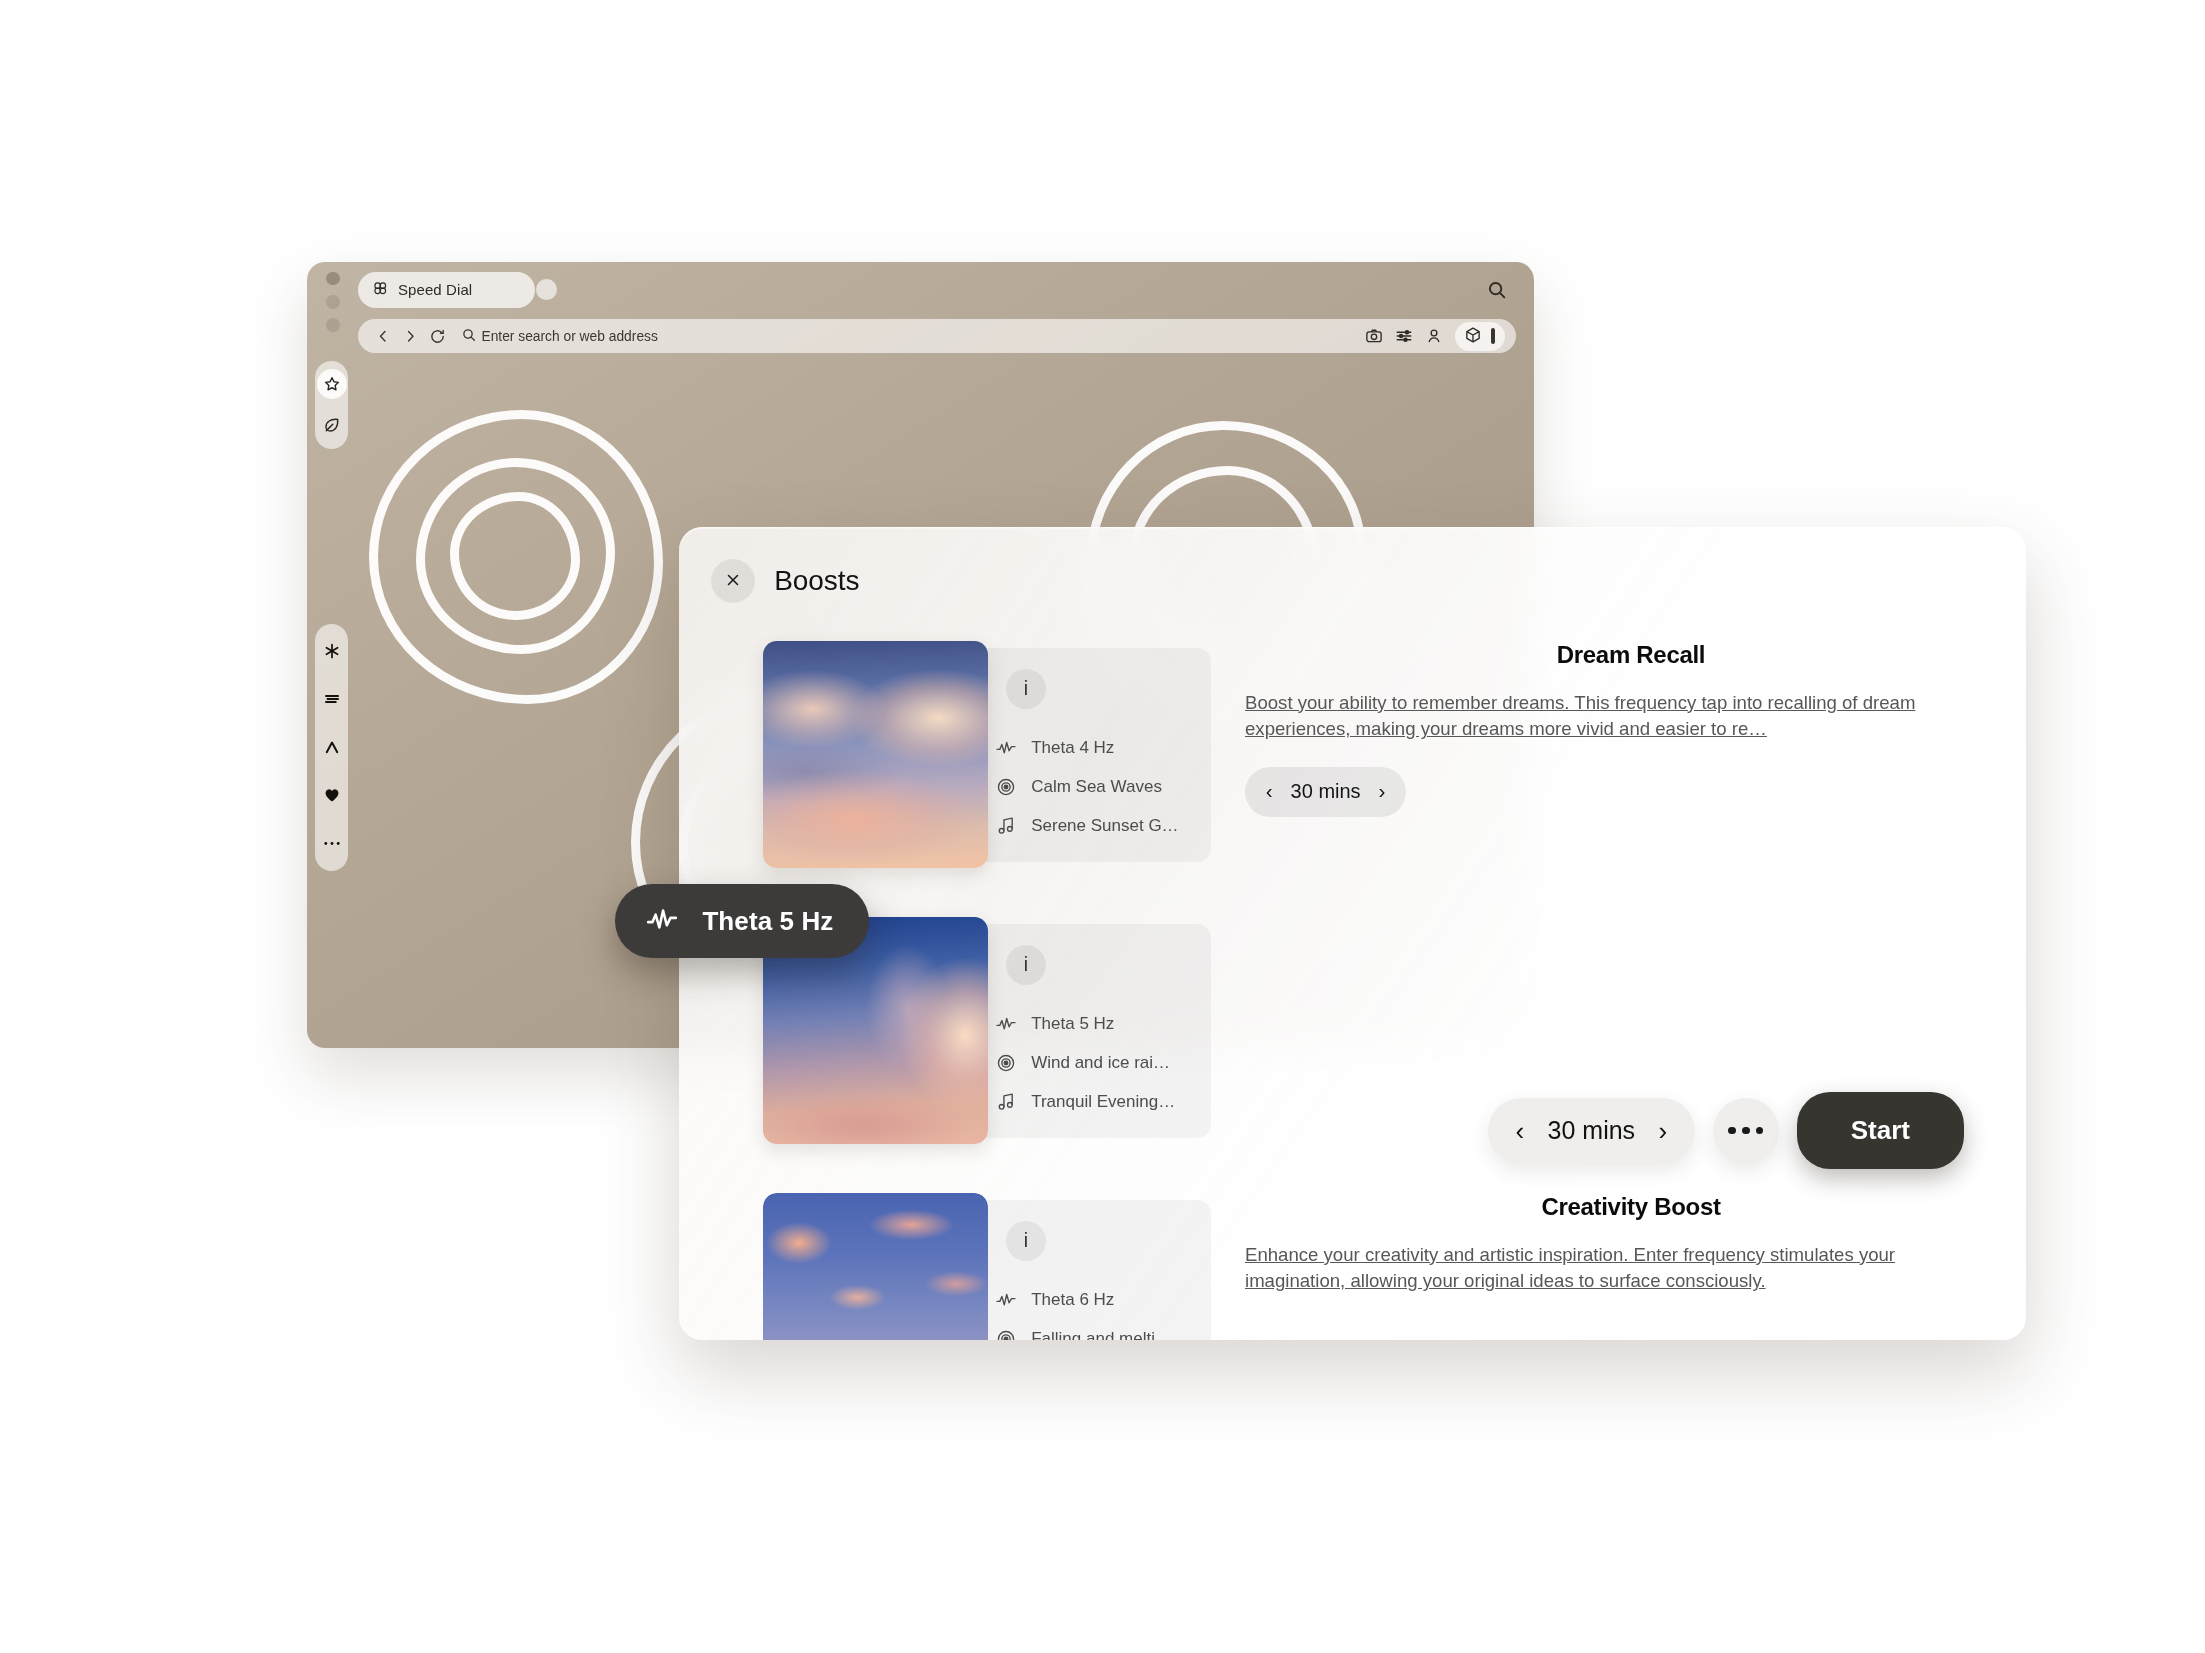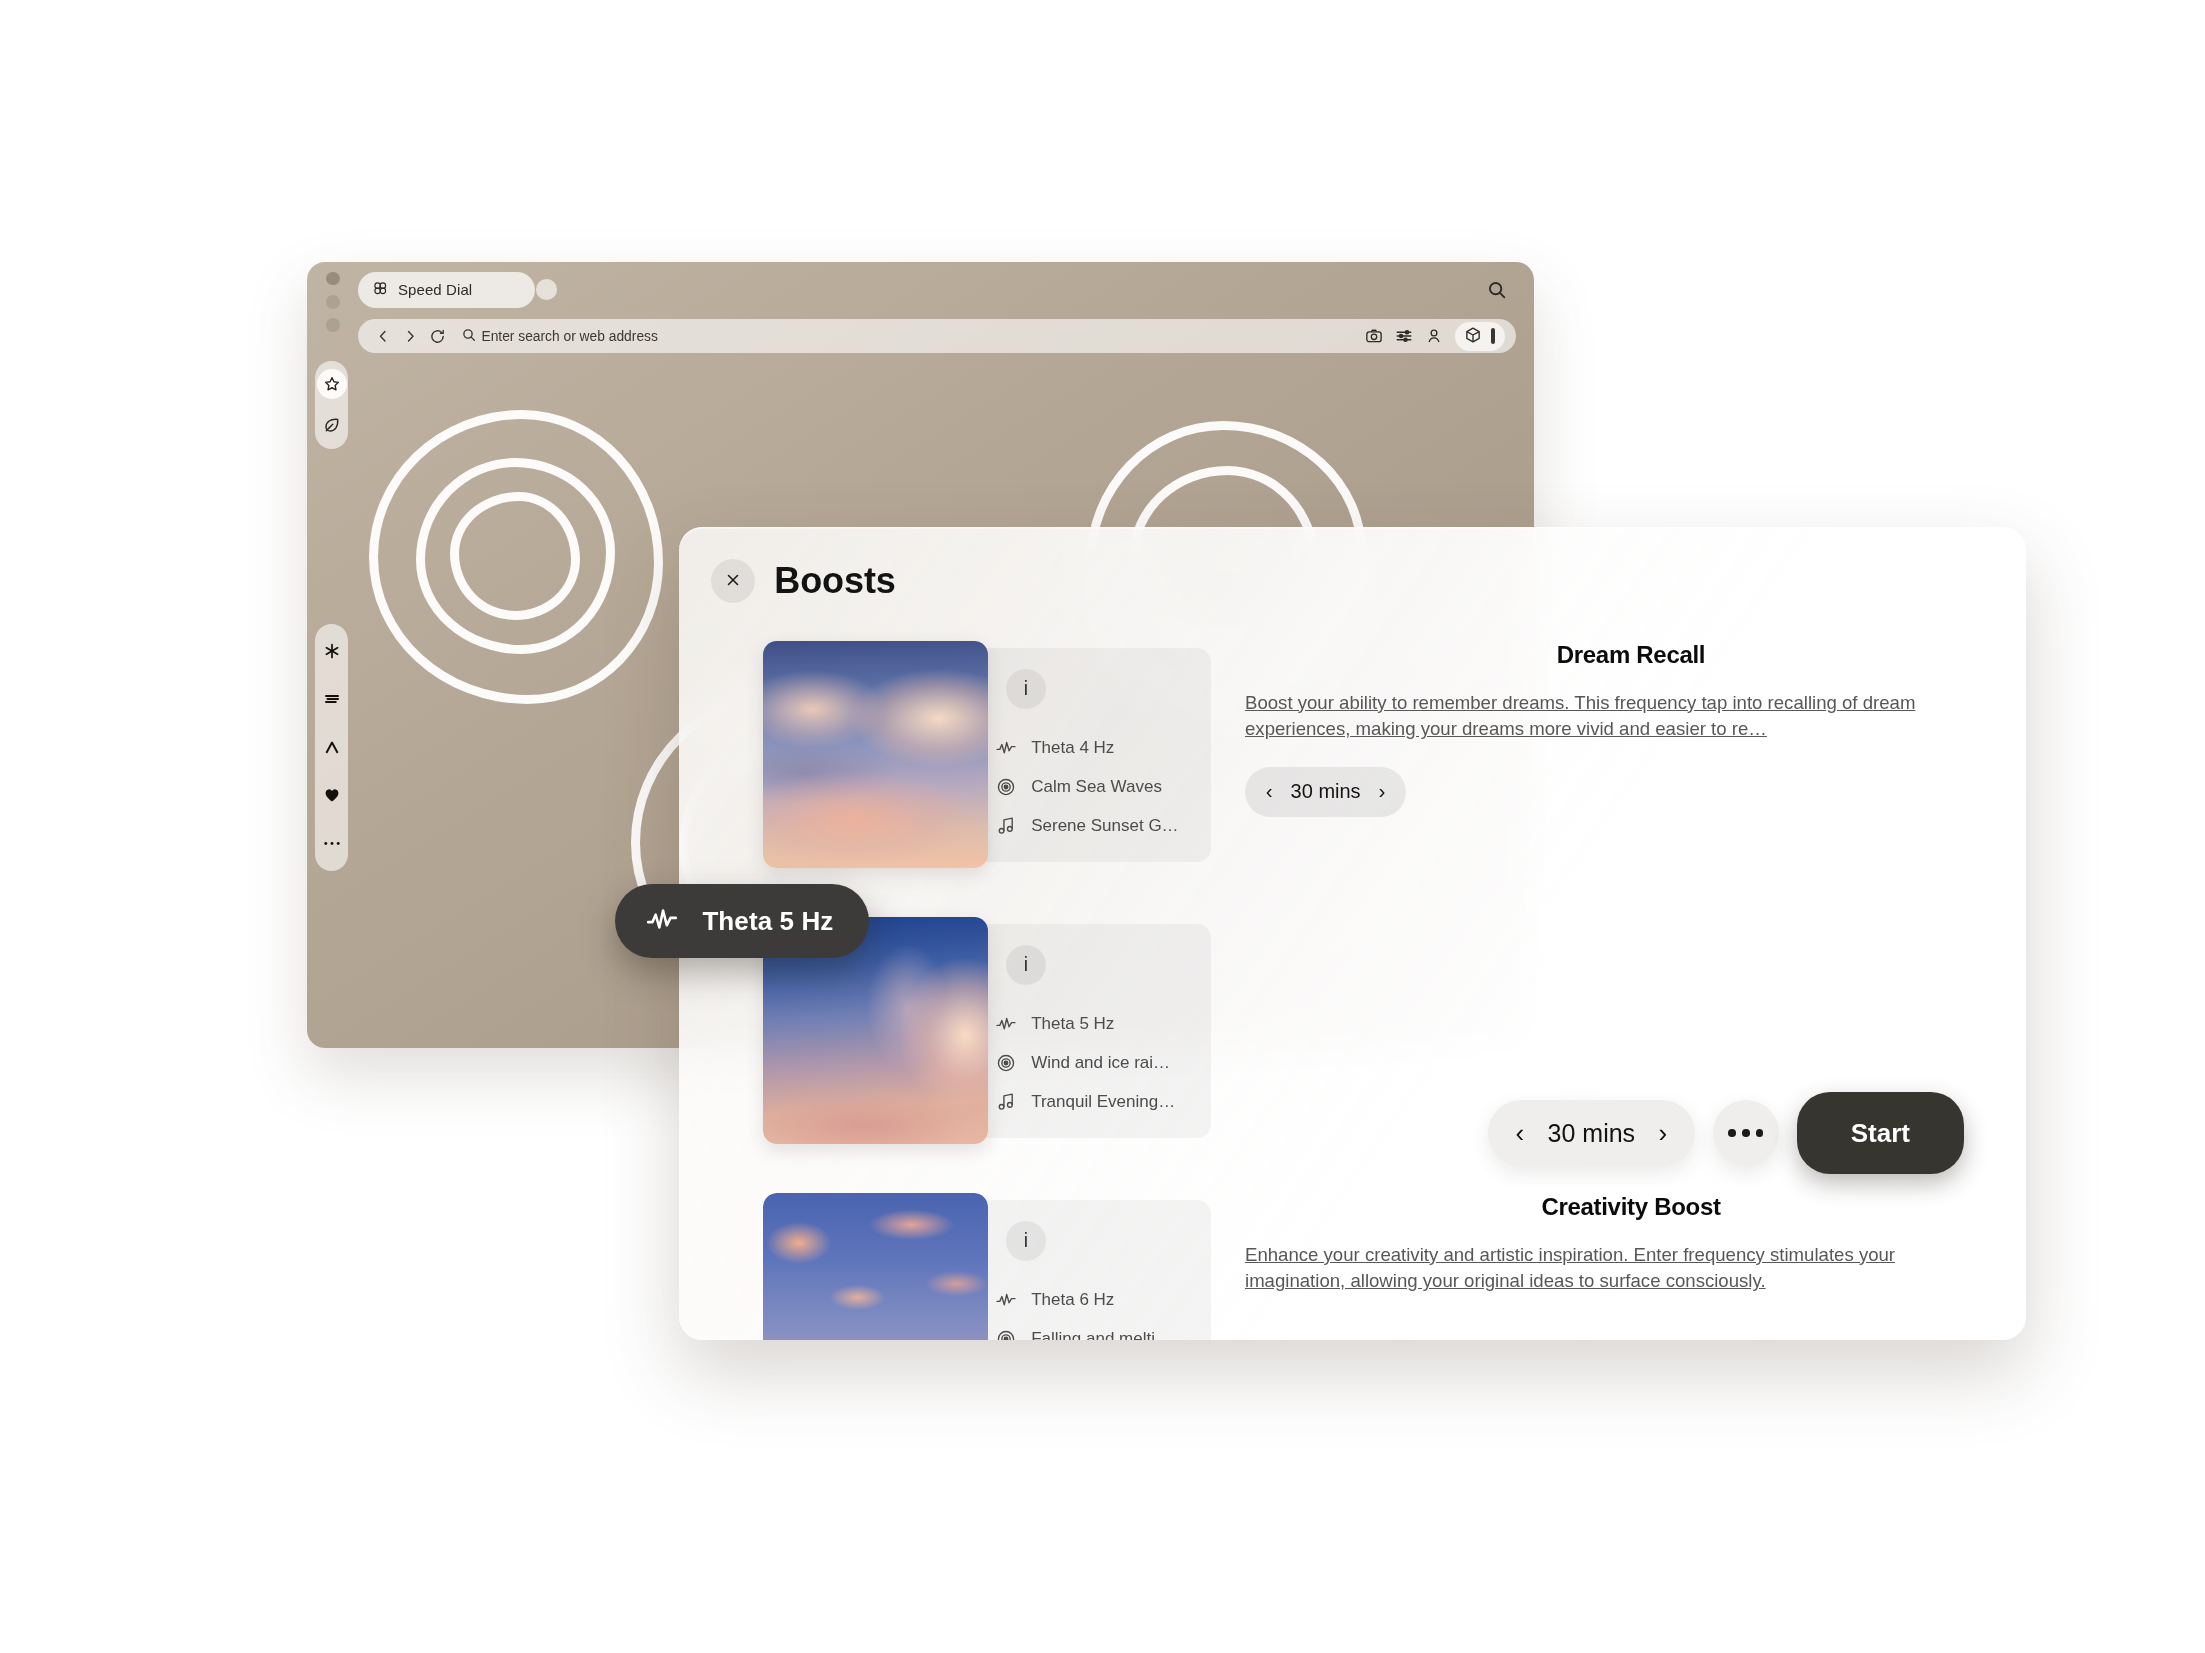--- a/index.html
+++ b/index.html
@@ -101,21 +101,21 @@
     backdrop-filter:blur(18px);
     box-shadow:0 32px 76px rgba(80,66,52,.22), 0 1.4px 0 rgba(255,255,255,.7) inset;
     overflow:hidden;
   }
   #panel-header{position:absolute;left:32px;top:32px;display:flex;align-items:center;gap:19.3px;}
   #close-button{
     width:44px;height:44px;border-radius:50%;
     background:rgba(0,0,0,.072);
     display:flex;align-items:center;justify-content:center;
   }
-  #panel-title{font-size:36px;font-weight:700;color:#131313;letter-spacing:-0.1px;}
+  #panel-title{font-size:28px;font-weight:400;color:#131313;letter-spacing:-0.1px;}
 
   #boost-list{position:absolute;left:84px;top:114px;right:0;bottom:0;}
 
   .boost-row{position:relative;height:276px;}
   .thumb-block{position:absolute;left:0;top:0;width:448px;height:227px;}
   .thumb{
     position:absolute;left:0;top:0;width:225px;height:227px;
     border-radius:13.8px;overflow:hidden;z-index:2;
     box-shadow:0 6.9px 18px rgba(60,50,40,.13);
   }
@@ -162,21 +162,21 @@
   #duration-stepper .chev{font-size:26px;color:#111;line-height:1;}
   #more-button{
     width:66px;height:66px;border-radius:50%;
     background:#efeeec;
     box-shadow:0 6.9px 19.3px rgba(60,50,40,.10);
     display:flex;align-items:center;justify-content:center;
     gap:6.2px;
   }
   #more-button span{width:7.6px;height:7.6px;border-radius:50%;background:#1a1a1a;display:block;}
   #start-button{
-    height:66px;padding:8px 54px;border-radius:33px;
+    height:77px;padding:0 54px;border-radius:33px;
     background:#37352f;
     color:#fff;font-size:26px;font-weight:700;
     display:flex;align-items:center;justify-content:center;
     box-shadow:0 9.6px 23.4px rgba(40,34,26,.30);
   }
 
   
   #freq-tooltip{
     position:absolute;left:615px;top:884px;
     height:74px;padding:0 36px 0 30px;

